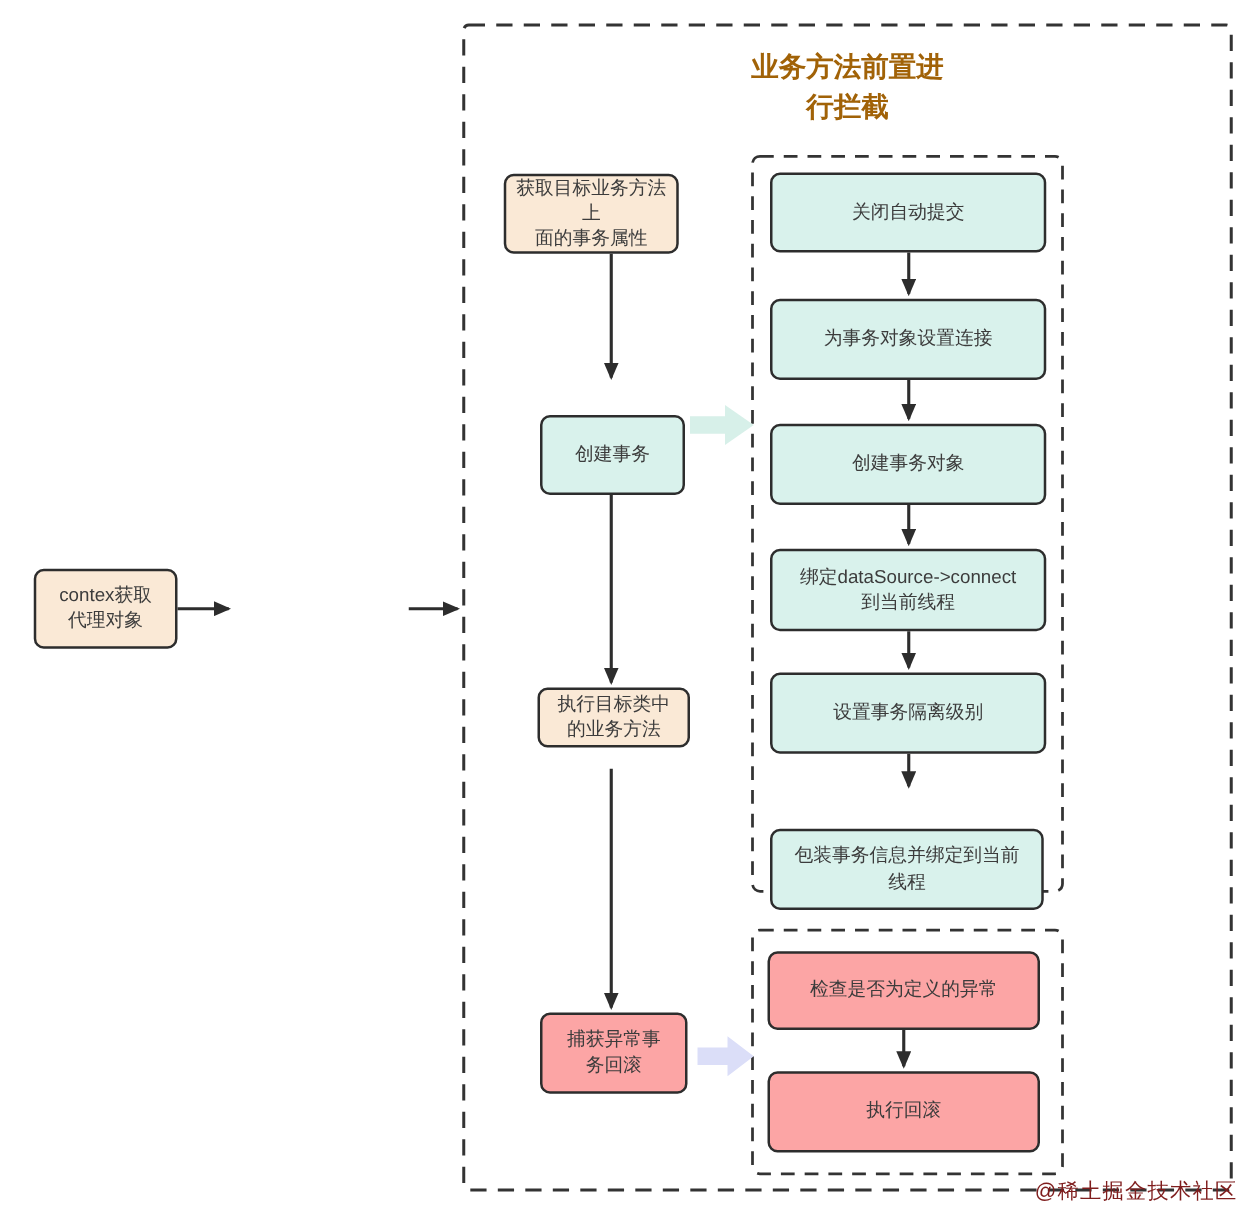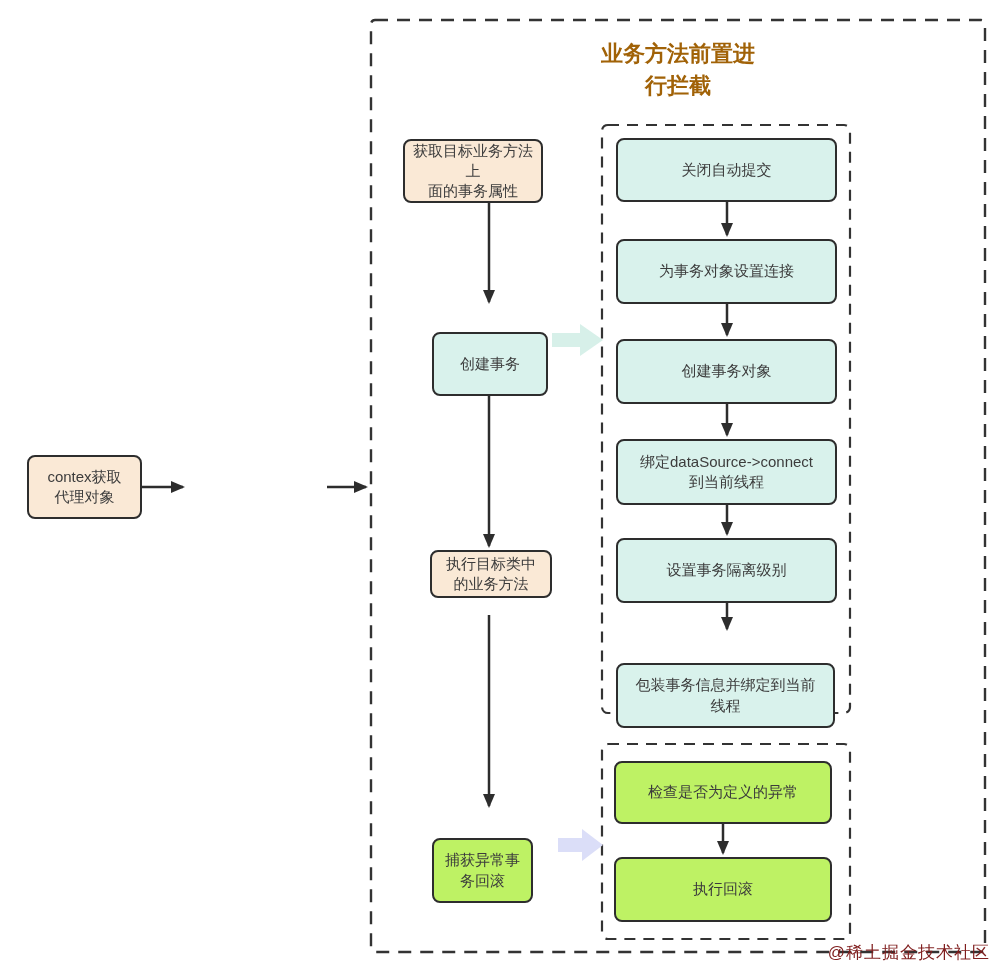--- a/index.html
+++ b/index.html
@@ -32,21 +32,21 @@
     justify-content: center;
     text-align: center;
     color: #3c3c3c;
     font-size: 15px;
     line-height: 1.35;
     white-space: pre-line;
     padding: 2px 4px;
   }
   .peach    { background: #fae9d6; }
   .teal     { background: #d9f2ec; }
-  .lavender { background: #bef264; }
+  .lavender { background: #fca5a5; }
   .group-title {
     position: absolute;
     left: 371px;
     top: 38px;
     width: 614px;
     text-align: center;
     font-size: 22px;
     font-weight: bold;
     color: #a16207;
     line-height: 1.45;
@@ -97,21 +97,21 @@
 行拦截</div>
 
   <div class="node peach" style="left:27px; top:455px; width:115px; height:64px;">contex获取
 代理对象</div>
 
   <div class="node peach" style="left:403px; top:139px; width:140px; height:64px;">获取目标业务方法上
 面的事务属性</div>
   <div class="node teal" style="left:432px; top:306px; width:116px; height:64px;margin-top:26px;">创建事务</div>
   <div class="node peach" style="left:430px; top:550px; width:122px; height:48px;">执行目标类中
 的业务方法</div>
-  <div class="node lavender" style="left:432px; top:810px; width:101px; height:65px;margin-top:28px;">捕获异常事
+  <div class="node lavender" style="left:432px; top:810px; width:118px; height:65px;">捕获异常事
 务回滚</div>
 
   <div class="node teal" style="left:616px; top:138px; width:221px; height:64px;">关闭自动提交</div>
   <div class="node teal" style="left:616px; top:239px; width:221px; height:65px;">为事务对象设置连接</div>
   <div class="node teal" style="left:616px; top:339px; width:221px; height:65px;">创建事务对象</div>
   <div class="node teal" style="left:616px; top:439px; width:221px; height:66px; font-size:15px;">绑定dataSource-&gt;connect
 到当前线程</div>
   <div class="node teal" style="left:616px; top:538px; width:221px; height:65px;">设置事务隔离级别</div>
   <div class="node teal" style="left:616px; top:633px; width:219px; height:65px;margin-top:30px;">包装事务信息并绑定到当前
 线程</div>

